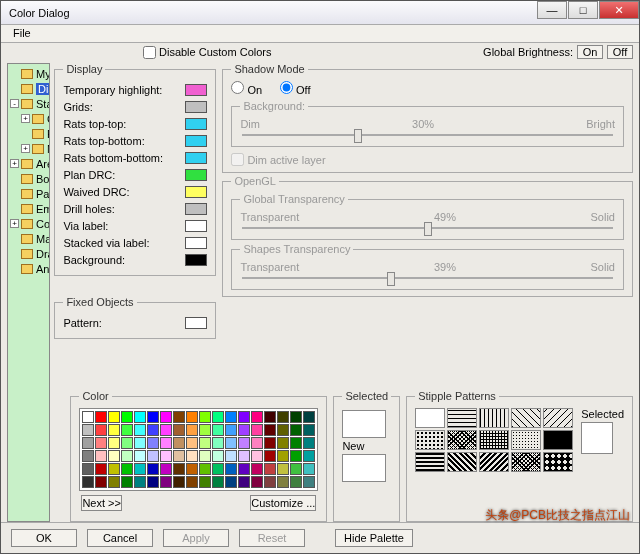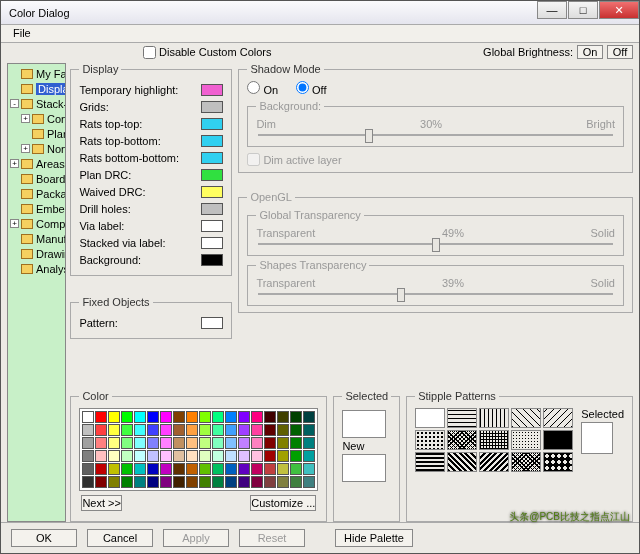--- a/index.html
+++ b/index.html
@@ -23,30 +23,30 @@
 .tree-item .exp { width: 9px; height: 9px; border: 1px solid #888; background: #fff; margin-right: 2px; display: flex; align-items: center; justify-content: center; font-size: 8px; line-height: 8px; flex: none; }
 .tree-item .sp { width: 11px; flex: none; }
 .cols { flex: 1; display: flex; flex-direction: column; gap: 2px; min-height: 0; }
 .row1 { display: flex; gap: 6px; flex: 1; min-height: 0; }
 fieldset { border: 1px solid #aaa; padding: 6px 8px; margin: 0; }
 fieldset legend { padding: 0 3px; color: #333; }
 fieldset.dis legend, fieldset.dis * { color: #999; }
 .display { width: 162px; display: flex; flex-direction: column; }
 .ditem { display: flex; align-items: center; justify-content: space-between; margin: 1px 0; height: 16px; }
 .sw { width: 22px; height: 12px; border: 1px solid #555; }
-.right { flex: 1; display: flex; flex-direction: column; gap: 18px; }
+.right { flex: 1; display: flex; flex-direction: column; gap: 2px; }
 .shadow { }
 .radiorow { display: flex; gap: 18px; margin-bottom: 4px; align-items: center; }
 input[type=radio] { margin: 0 3px 0 0; }
 input[type=checkbox] { margin: 0 3px 0 0; }
 .track { flex: 1; height: 2px; background: #aaa; position: relative; margin: 4px 2px; }
 .thumb { position: absolute; top: -5px; width: 8px; height: 14px; background: #e8e6e1; border: 1px solid #888; }
 .slabels { display: flex; justify-content: space-between; color: #999; }
 .row2 { display: flex; gap: 6px; padding-top: 2px; }
-.color { flex: 1; }
+.color { flex: 1; margin-left: 16px; }
 .palette { display: grid; grid-template-columns: repeat(18, 12px); grid-auto-rows: 12px; gap: 1px; padding: 2px; background: #fff; border: 1px solid #888; }
 .palette div { border: 1px solid #555; }
 .small { width: 60px; }
 .swatch { width: 44px; height: 28px; border: 1px solid #888; background: #fff; margin: 2px 0; }
 .stipple { flex: 1; }
 .stgrid { display: grid; grid-template-columns: repeat(5, 30px); grid-auto-rows: 20px; gap: 2px; }
 .stgrid div { border: 1px solid #888; background: #fff; position: relative; overflow: hidden; }
 .bottombar { display: flex; gap: 10px; padding: 6px 10px; border-top: 1px solid #aaa; }
 .bottombar .btn { min-width: 66px; padding: 2px 8px; }
 .nc { display: flex; justify-content: space-between; padding: 4px 2px; }
@@ -425,14 +425,14 @@
     </div>
   </div>
 
   <div class="bottombar">
     <span class="btn">OK</span>
     <span class="btn">Cancel</span>
     <span class="btn" style="color:#999">Apply</span>
     <span class="btn" style="color:#999">Reset</span>
     <span class="btn" style="margin-left:20px">Hide Palette</span>
   </div>
-  <div style="position:absolute;right:10px;bottom:30px;font-size:10px;color:#4d7c0f;text-shadow:0 0 3px #000;">头条@PCB比技之指点江山</div>
+  <div style="position:absolute;right:10px;bottom:30px;font-size:12px;color:#c2410c;text-shadow:0 0 3px #000;">头条@PCB比技之指点江山</div>
 </div>
 
 </body></html>

